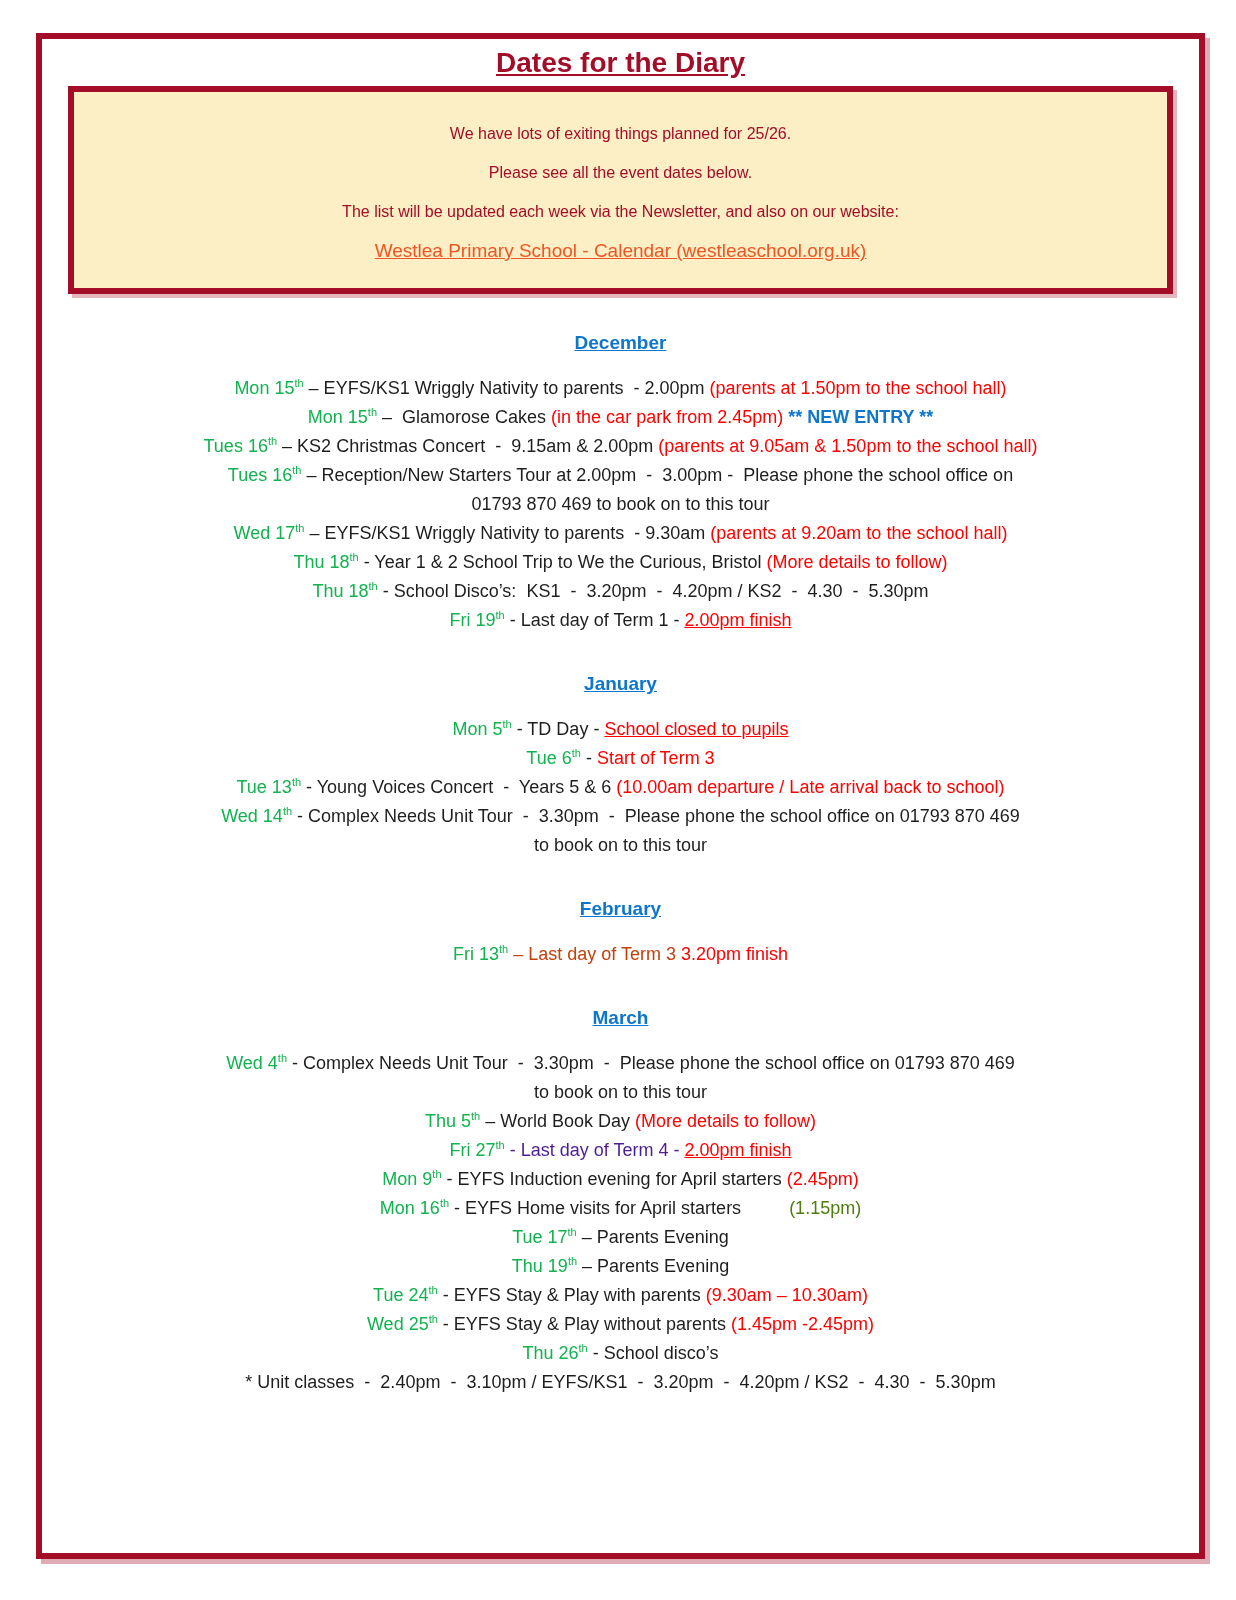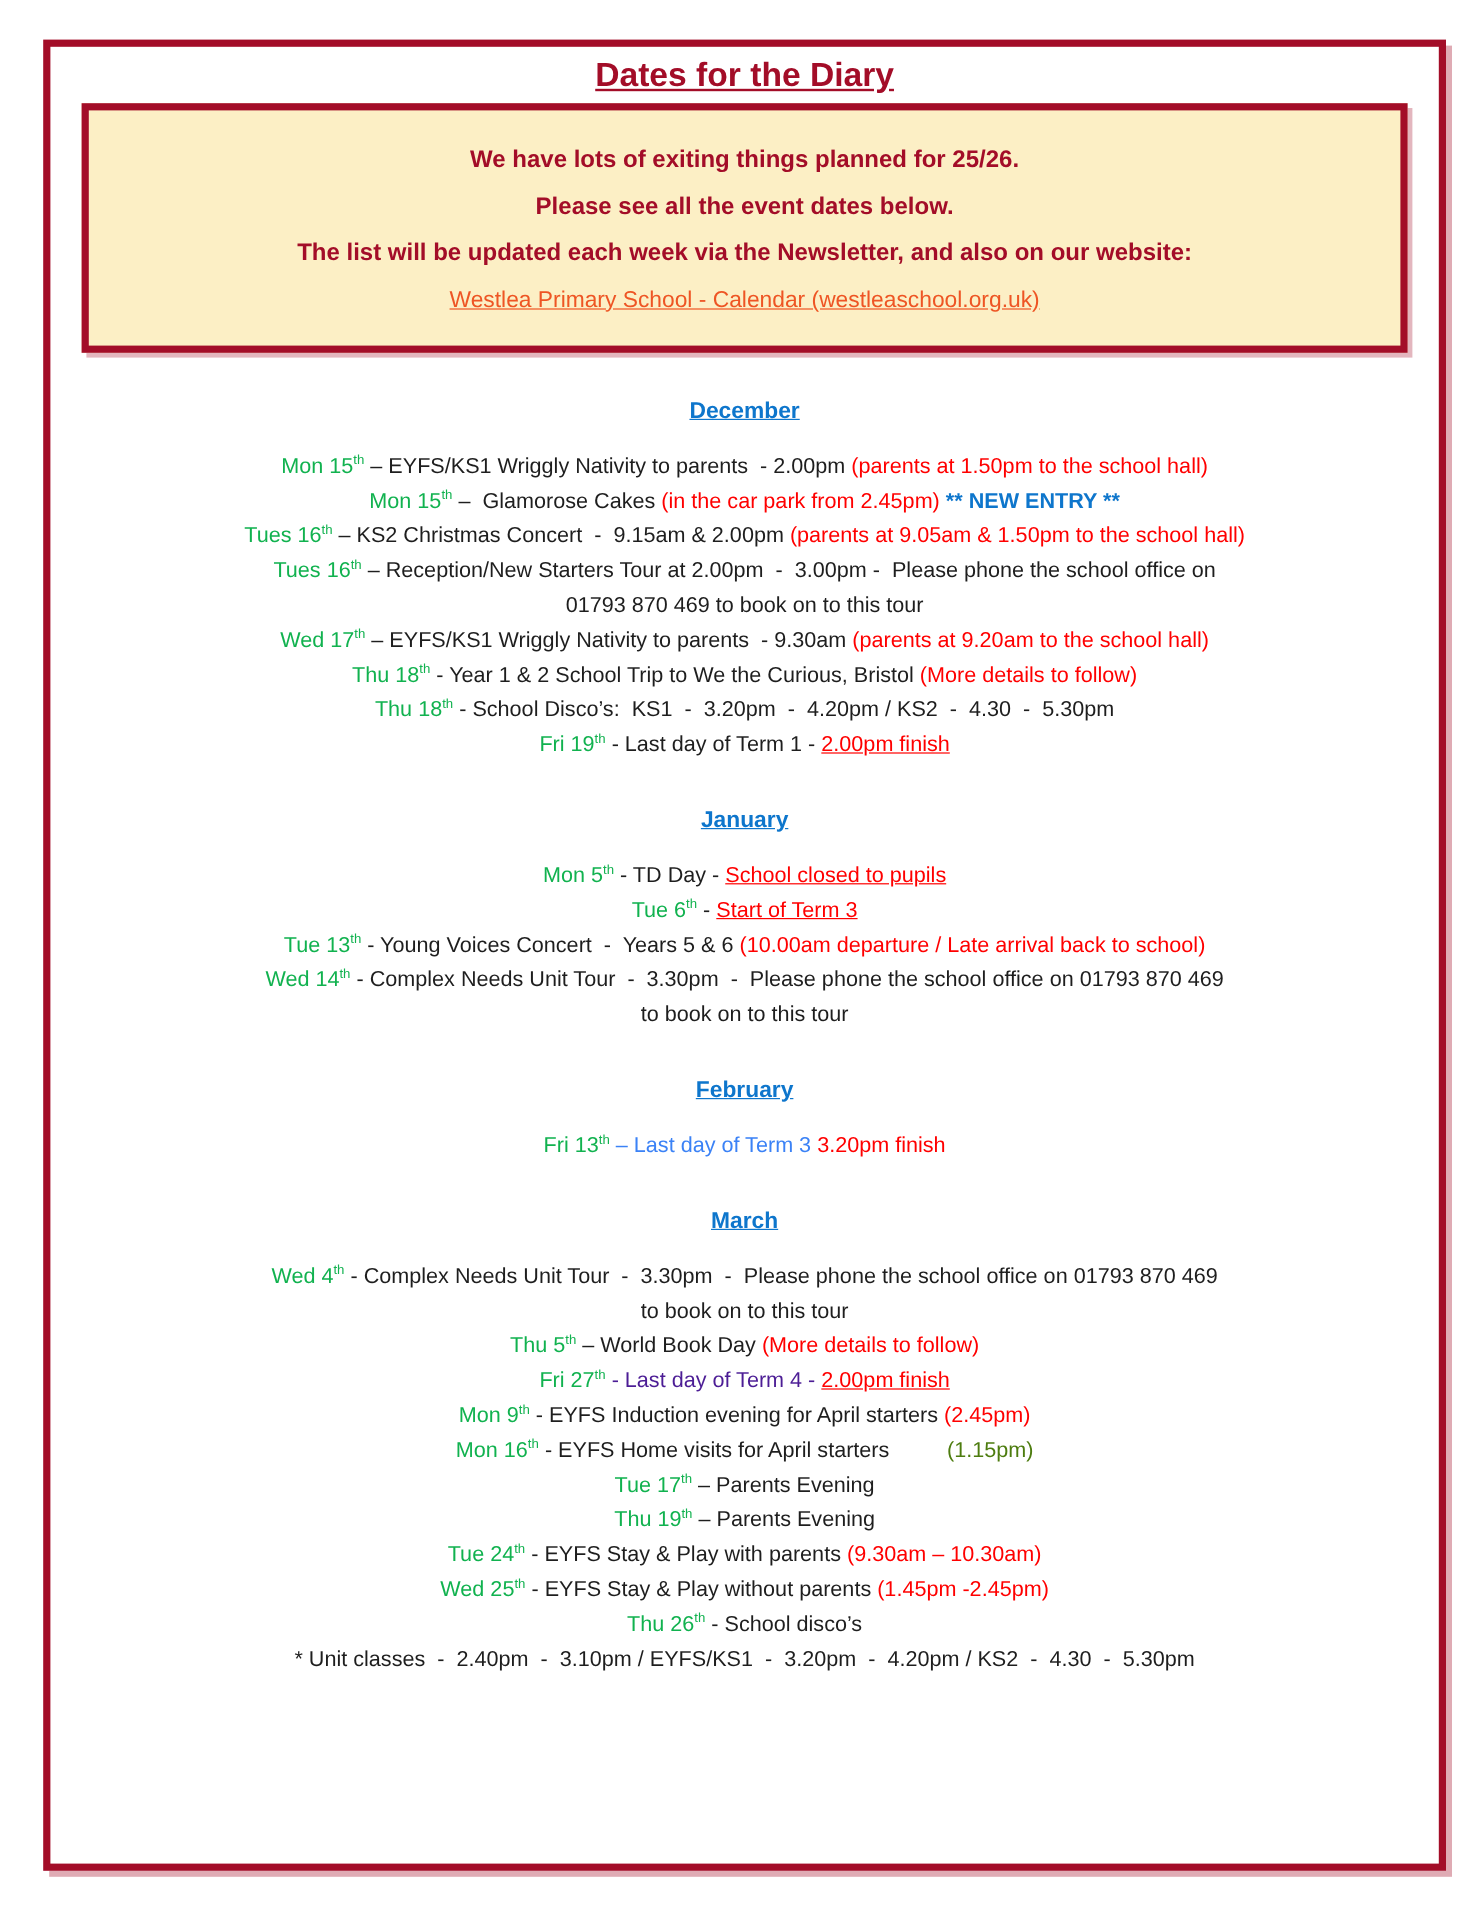--- a/index.html
+++ b/index.html
@@ -38,23 +38,23 @@
   .intro-box{
     margin:0 26px;
     border:6px solid var(--crimson);
     background:var(--cream);
     box-shadow:4px 4px 0 rgba(163,13,40,0.30);
     text-align:center;
     padding:30px 20px 26px;
   }
   .intro-line{
     margin:0 0 16px;
-    font-size:20px;
+    font-size:16px;
     line-height:23px;
-    font-weight:700;
+    font-weight:400;
     color:var(--crimson);
   }
   .intro-link-line{margin:3px 0 0;font-size:19px;line-height:23px;}
   .calendar-link{
     color:var(--orange);
     text-decoration:underline;
     font-weight:400;
     cursor:pointer;
   }
   main{margin-top:16px;text-align:center;}
@@ -99,28 +99,28 @@
         <p class="event-line"><span style="color: rgb(17, 178, 79);">Tues 16</span><sup style="color: rgb(17, 178, 79);">th</sup><span style="color: rgb(30, 30, 30);"> – Reception/New Starters Tour at 2.00pm  -  3.00pm -  Please phone the school office on</span></p>
         <p class="event-line"><span style="color: rgb(30, 30, 30);">01793 870 469 to book on to this tour</span></p>
         <p class="event-line"><span style="color: rgb(17, 178, 79);">Wed 17</span><sup style="color: rgb(17, 178, 79);">th</sup><span style="color: rgb(30, 30, 30);"> – EYFS/KS1 Wriggly Nativity to parents  - 9.30am </span><span style="color: rgb(255, 0, 0);">(parents at 9.20am to the school hall)</span></p>
         <p class="event-line"><span style="color: rgb(17, 178, 79);">Thu 18</span><sup style="color: rgb(17, 178, 79);">th</sup><span style="color: rgb(30, 30, 30);"> - Year 1 &amp; 2 School Trip to We the Curious, Bristol </span><span style="color: rgb(255, 0, 0);">(More details to follow)</span></p>
         <p class="event-line"><span style="color: rgb(17, 178, 79);">Thu 18</span><sup style="color: rgb(17, 178, 79);">th</sup><span style="color: rgb(30, 30, 30);"> - School Disco’s:  KS1  -  3.20pm  -  4.20pm / KS2  -  4.30  -  5.30pm</span></p>
         <p class="event-line"><span style="color: rgb(17, 178, 79);">Fri 19</span><sup style="color: rgb(17, 178, 79);">th</sup><span style="color: rgb(30, 30, 30);"> - Last day of Term 1 - </span><span style="color: rgb(255, 0, 0); text-decoration: underline;">2.00pm finish</span></p>
       </section>
       <section>
         <h2 class="month-heading">January</h2>
         <p class="event-line"><span style="color: rgb(17, 178, 79);">Mon 5</span><sup style="color: rgb(17, 178, 79);">th</sup><span style="color: rgb(30, 30, 30);"> - TD Day - </span><span style="color: rgb(255, 0, 0); text-decoration: underline;">School closed to pupils</span></p>
-        <p class="event-line"><span style="color: rgb(17, 178, 79);">Tue 6</span><sup style="color: rgb(17, 178, 79);">th</sup><span style="color: rgb(30, 30, 30);"> - </span><span style="color: rgb(255, 0, 0); text-decoration: underline;">Start of Term 3</span></p>
+        <p class="event-line"><span style="color: rgb(17, 178, 79);">Tue 6</span><sup style="color: rgb(17, 178, 79);">th</sup><span style="color: rgb(30, 30, 30);"> - </span><span style="color: rgb(255, 0, 0); ">Start of Term 3</span></p>
         <p class="event-line"><span style="color: rgb(17, 178, 79);">Tue 13</span><sup style="color: rgb(17, 178, 79);">th</sup><span style="color: rgb(30, 30, 30);"> - Young Voices Concert  -  Years 5 &amp; 6 </span><span style="color: rgb(255, 0, 0);">(10.00am departure / Late arrival back to school)</span></p>
         <p class="event-line"><span style="color: rgb(17, 178, 79);">Wed 14</span><sup style="color: rgb(17, 178, 79);">th</sup><span style="color: rgb(30, 30, 30);"> - Complex Needs Unit Tour  -  3.30pm  -  Please phone the school office on 01793 870 469</span></p>
         <p class="event-line"><span style="color: rgb(30, 30, 30);">to book on to this tour</span></p>
       </section>
       <section>
         <h2 class="month-heading">February</h2>
-        <p class="event-line"><span style="color: rgb(17, 178, 79);">Fri 13</span><sup style="color: rgb(17, 178, 79);">th</sup><span style="color: #3b82f6;"> – Last day of Term 3 </span><span style="color: rgb(255, 0, 0);">3.20pm finish</span></p>
+        <p class="event-line"><span style="color: rgb(17, 178, 79);">Fri 13</span><sup style="color: rgb(17, 178, 79);">th</sup><span style="color: #c2410c;"> – Last day of Term 3 </span><span style="color: rgb(255, 0, 0);">3.20pm finish</span></p>
       </section>
       <section>
         <h2 class="month-heading">March</h2>
         <p class="event-line"><span style="color: rgb(17, 178, 79);">Wed 4</span><sup style="color: rgb(17, 178, 79);">th</sup><span style="color: rgb(30, 30, 30);"> - Complex Needs Unit Tour  -  3.30pm  -  Please phone the school office on 01793 870 469</span></p>
         <p class="event-line"><span style="color: rgb(30, 30, 30);">to book on to this tour</span></p>
         <p class="event-line"><span style="color: rgb(17, 178, 79);">Thu 5</span><sup style="color: rgb(17, 178, 79);">th</sup><span style="color: rgb(30, 30, 30);"> – World Book Day </span><span style="color: rgb(255, 0, 0);">(More details to follow)</span></p>
         <p class="event-line"><span style="color: rgb(17, 178, 79);">Fri 27</span><sup style="color: rgb(17, 178, 79);">th</sup><span style="color: #4c1d95;"> - Last day of Term 4 - </span><span style="color: rgb(255, 0, 0); text-decoration: underline;">2.00pm finish</span></p>
         <p class="event-line"><span style="color: rgb(17, 178, 79);">Mon 9</span><sup style="color: rgb(17, 178, 79);">th</sup><span style="color: rgb(30, 30, 30);"> - EYFS Induction evening for April starters </span><span style="color: rgb(255, 0, 0);">(2.45pm)</span></p>
         <p class="event-line"><span style="color: rgb(17, 178, 79);">Mon 16</span><sup style="color: rgb(17, 178, 79);">th</sup><span style="color: rgb(30, 30, 30);"> - EYFS Home visits for April starters </span><span style="color: #4d7c0f; margin-left: 43px;">(1.15pm)</span></p>
         <p class="event-line"><span style="color: rgb(17, 178, 79);">Tue 17</span><sup style="color: rgb(17, 178, 79);">th</sup><span style="color: rgb(30, 30, 30);"> – Parents Evening</span></p>

